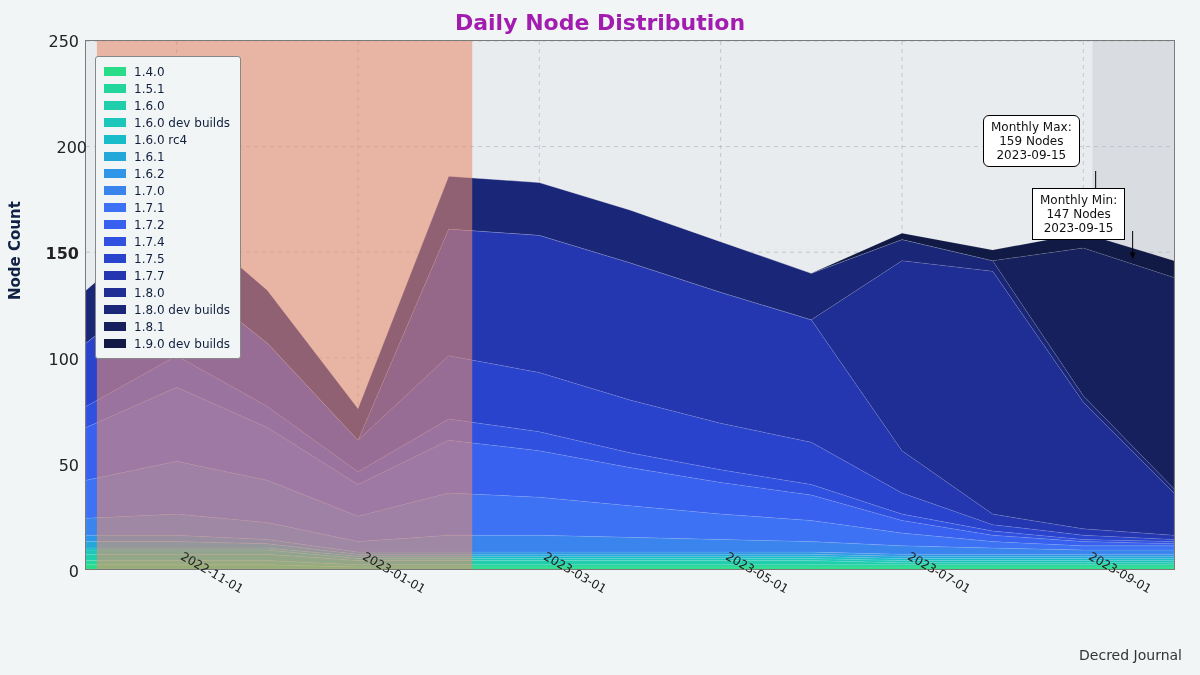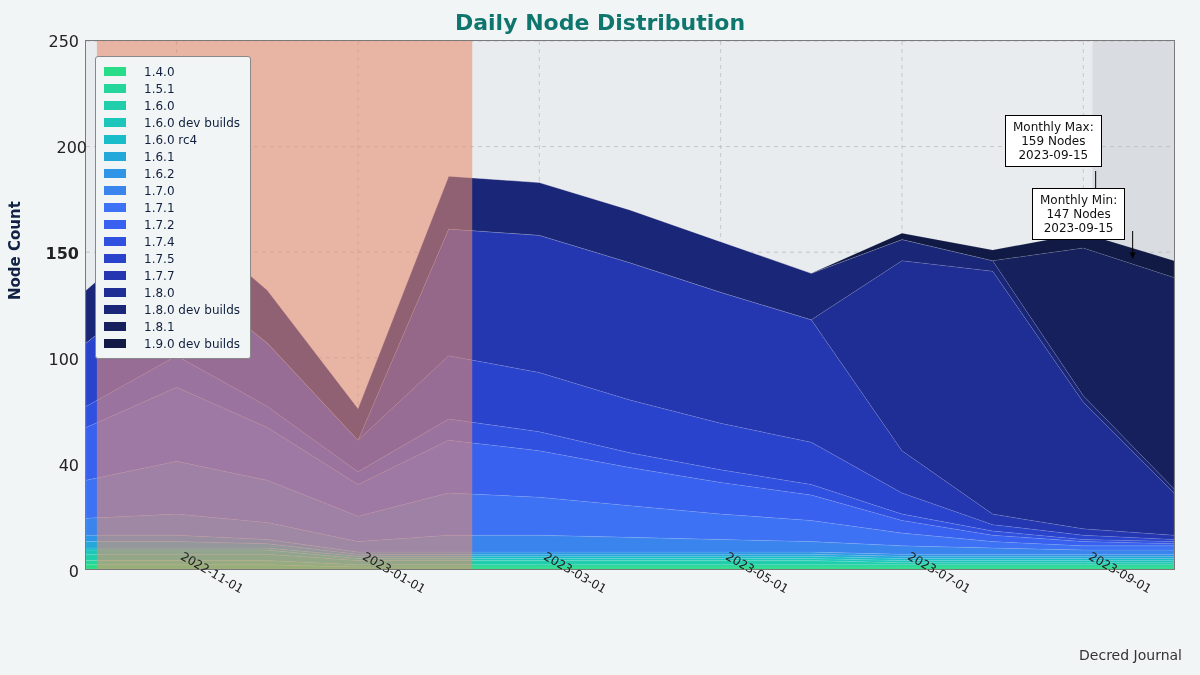--- a/index.html
+++ b/index.html
@@ -12,21 +12,21 @@
     color: #0f1f3d;
     overflow: hidden;
   }
   .title {
     position: absolute;
     top: 10px;
     left: 0; right: 0;
     text-align: center;
     font-weight: 700;
     font-size: 22px;
-    color: #0f766e;
+    color: #a21caf;
   }
   .ylabel {
     position: absolute;
     left: 6px;
     top: 300px;
     transform: rotate(-90deg);
     transform-origin: left top;
     font-weight: 700;
     font-size: 15px;
     color: #112244;
@@ -72,21 +72,21 @@
     background: #f2f5f6;
     border: 1px solid #888;
     padding: 6px 10px 6px 8px;
     font-size: 12px;
     line-height: 16px;
     border-radius: 3px;
   }
   .legend-row {
     display: flex;
     align-items: center;
-    gap: 18px;
+    gap: 8px;
     height: 17px;
   }
   .legend-swatch {
     width: 22px;
     height: 9px;
     display: inline-block;
   }
   .annot {
     position: absolute;
     background: #fff;
@@ -141,21 +141,21 @@
       <rect x="10.88" y="0" width="375.35999999999996" height="528" fill="#e78b6e" fill-opacity="0.58"></rect>
       <line x1="1009.6640000000002" y1="130" x2="1009.6640000000002" y2="192.192" stroke="#000" stroke-width="1"></line>
       <polygon points="1006.6640000000002,186.192 1012.6640000000002,186.192 1009.6640000000002,192.192" fill="#000"></polygon>
       <line x1="1046.656" y1="190" x2="1046.656" y2="217.536" stroke="#000" stroke-width="1"></line>
       <polygon points="1043.656,211.536 1049.656,211.536 1046.656,217.536" fill="#000"></polygon>
     </svg>
 </div>
 
 <div id="yticks-container">
     <div class="ytick-lab" style="left: 39px; top: 562px;">0</div>
-    <div class="ytick-lab" style="left: 39px; top: 456px;">40</div>
+    <div class="ytick-lab" style="left: 39px; top: 456px;">50</div>
     <div class="ytick-lab" style="left: 39px; top: 350px;">100</div>
     <div class="ytick-lab" style="left: 39px; top: 244px; font-weight: bold;">150</div>
     <div class="ytick-lab" style="left: 47px; top: 138px;">200</div>
     <div class="ytick-lab" style="left: 39px; top: 32px;">250</div>
   </div>
 
 <div id="xticks-container">
     <div class="xtick-lab" style="left: 175.833px; top: 584px;">2022-11-01</div>
     <div class="xtick-lab" style="left: 357.5px; top: 584px;">2023-01-01</div>
     <div class="xtick-lab" style="left: 539.167px; top: 584px;">2023-03-01</div>
@@ -228,21 +228,21 @@
     <div class="legend-row">
       <span class="legend-swatch" style="background: rgb(21, 32, 92);"></span>
       <span>1.8.1</span>
     </div>
     <div class="legend-row">
       <span class="legend-swatch" style="background: rgb(16, 26, 68);"></span>
       <span>1.9.0 dev builds</span>
     </div>
   </div>
 
-<div class="annot" style="left:1005px; top:115px;">
+<div class="annot" style="left:983px; top:115px;border-radius:6px;">
   <div>Monthly Max:</div>
   <div>159 Nodes</div>
   <div>2023-09-15</div>
 </div>
 <div class="annot" style="left:1032px; top:188px;">
   <div>Monthly Min:</div>
   <div>147 Nodes</div>
   <div>2023-09-15</div>
 </div>
 

